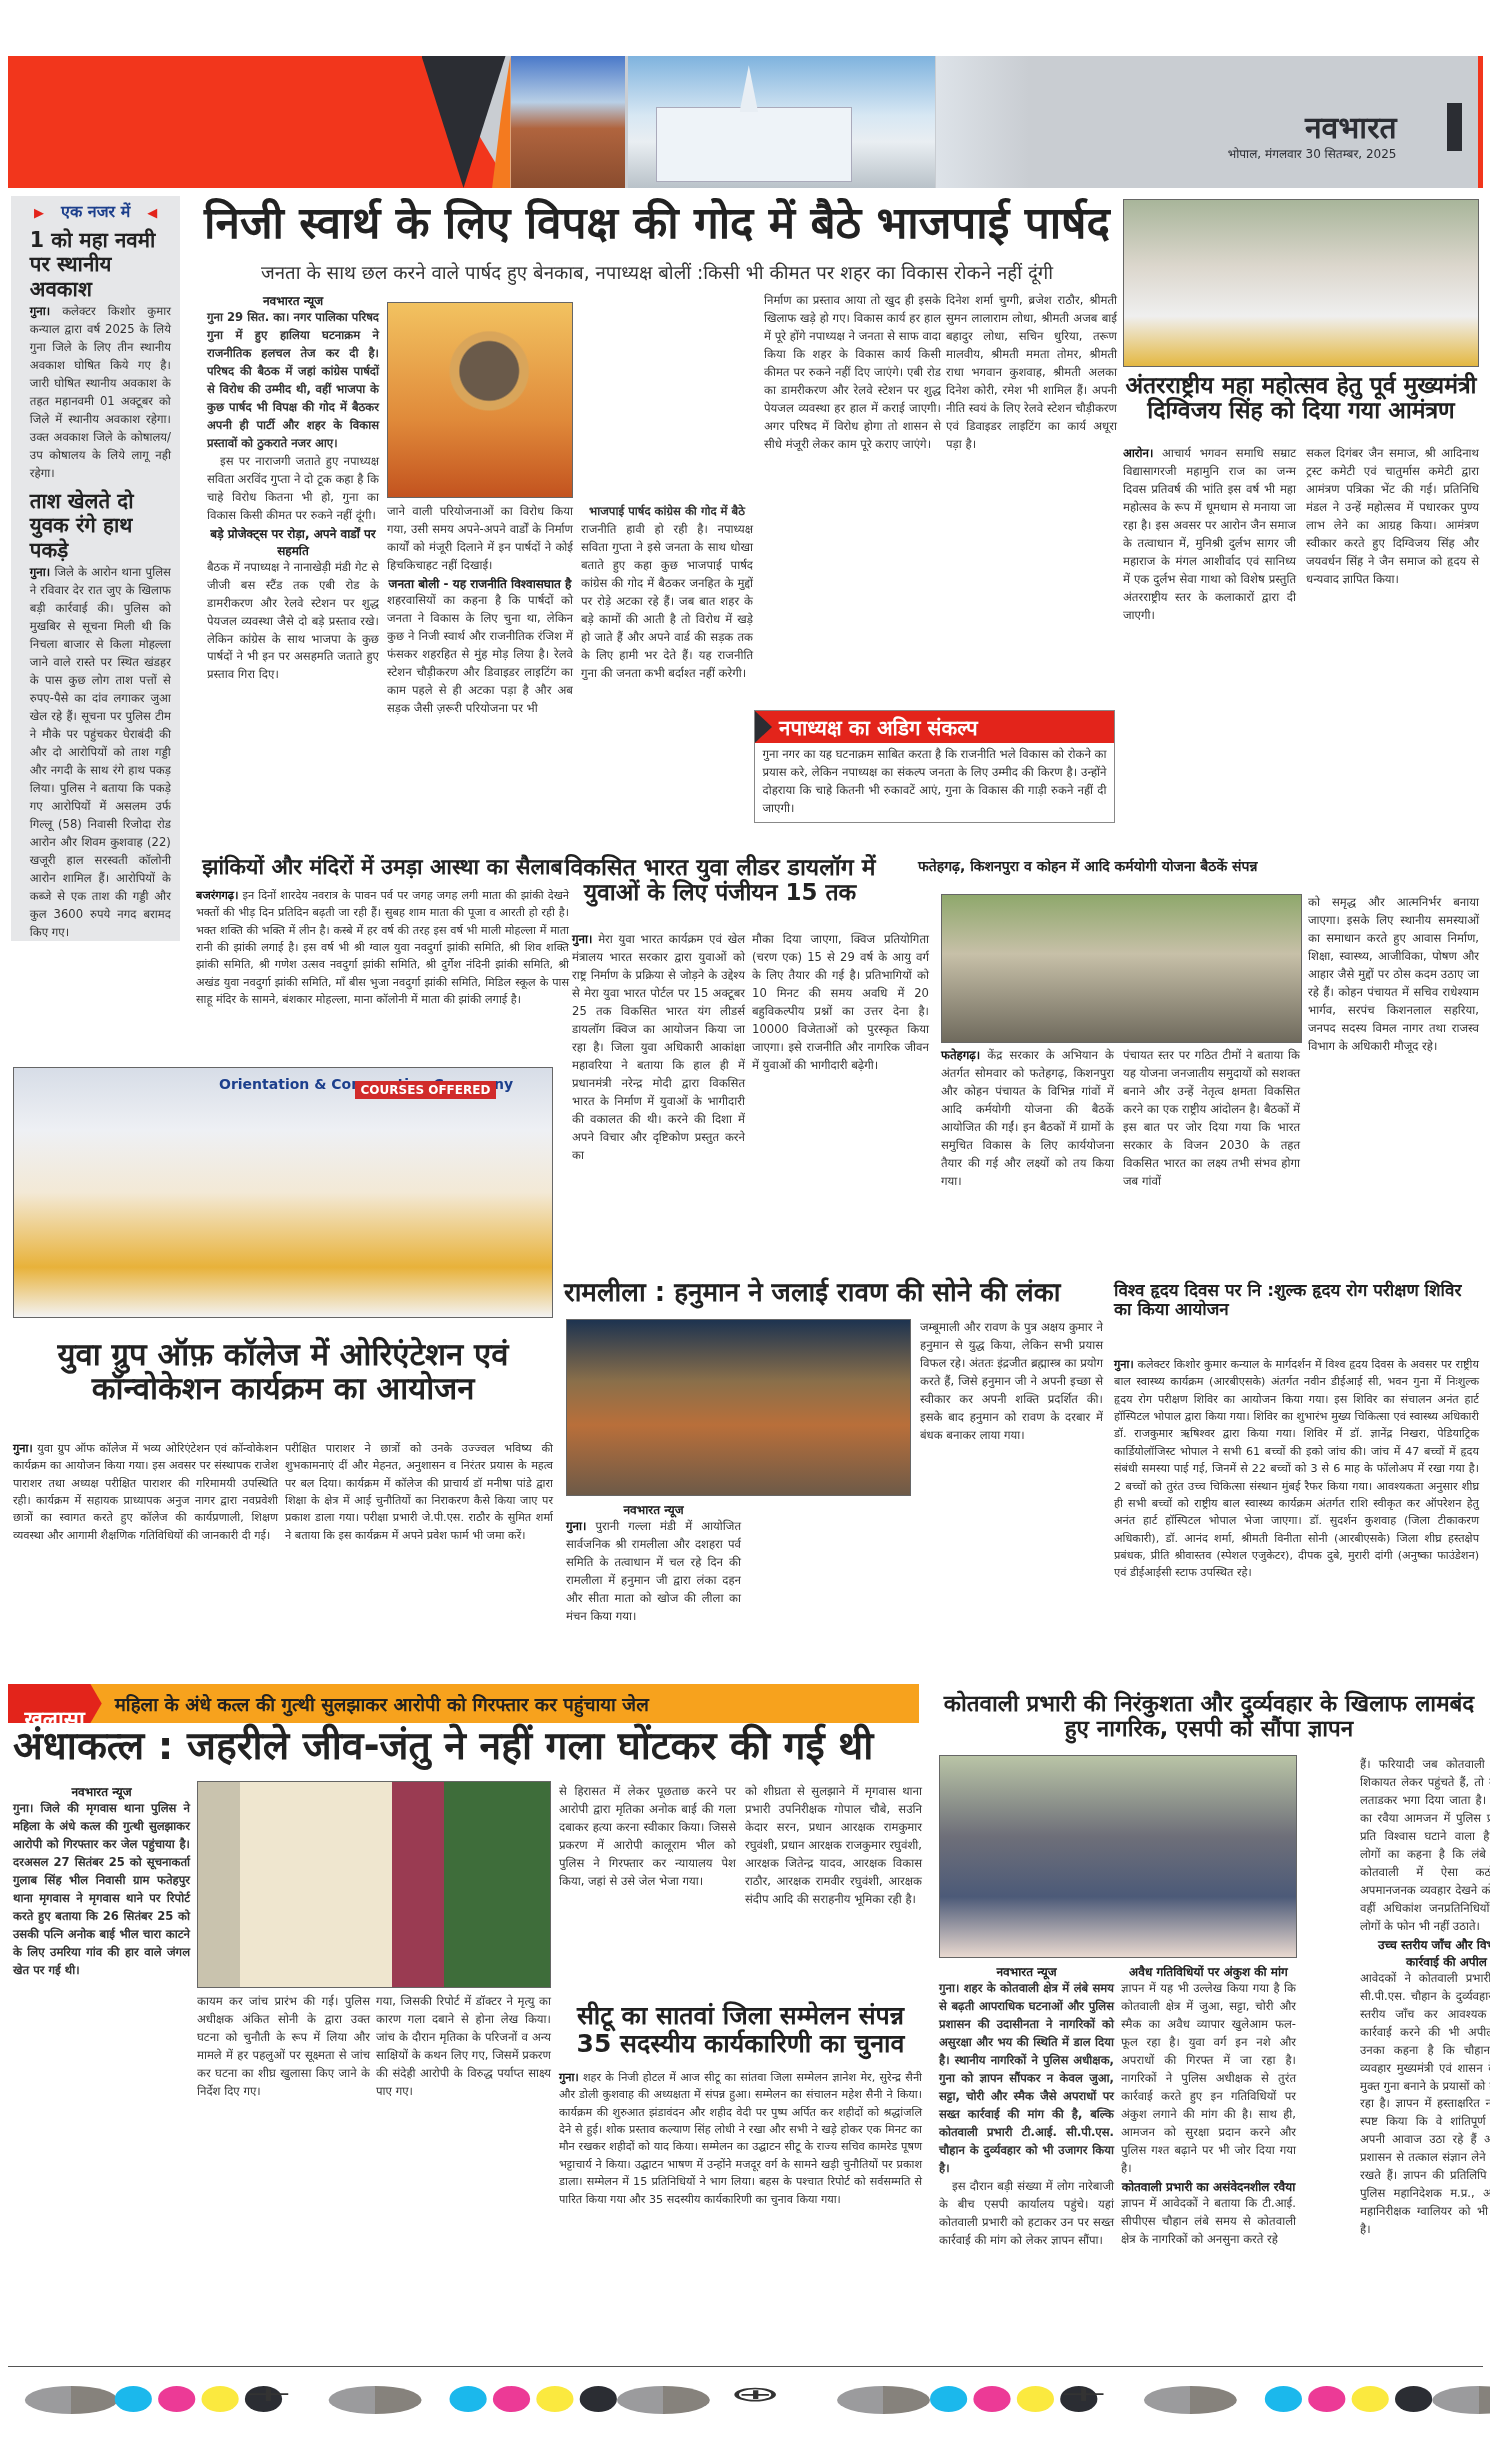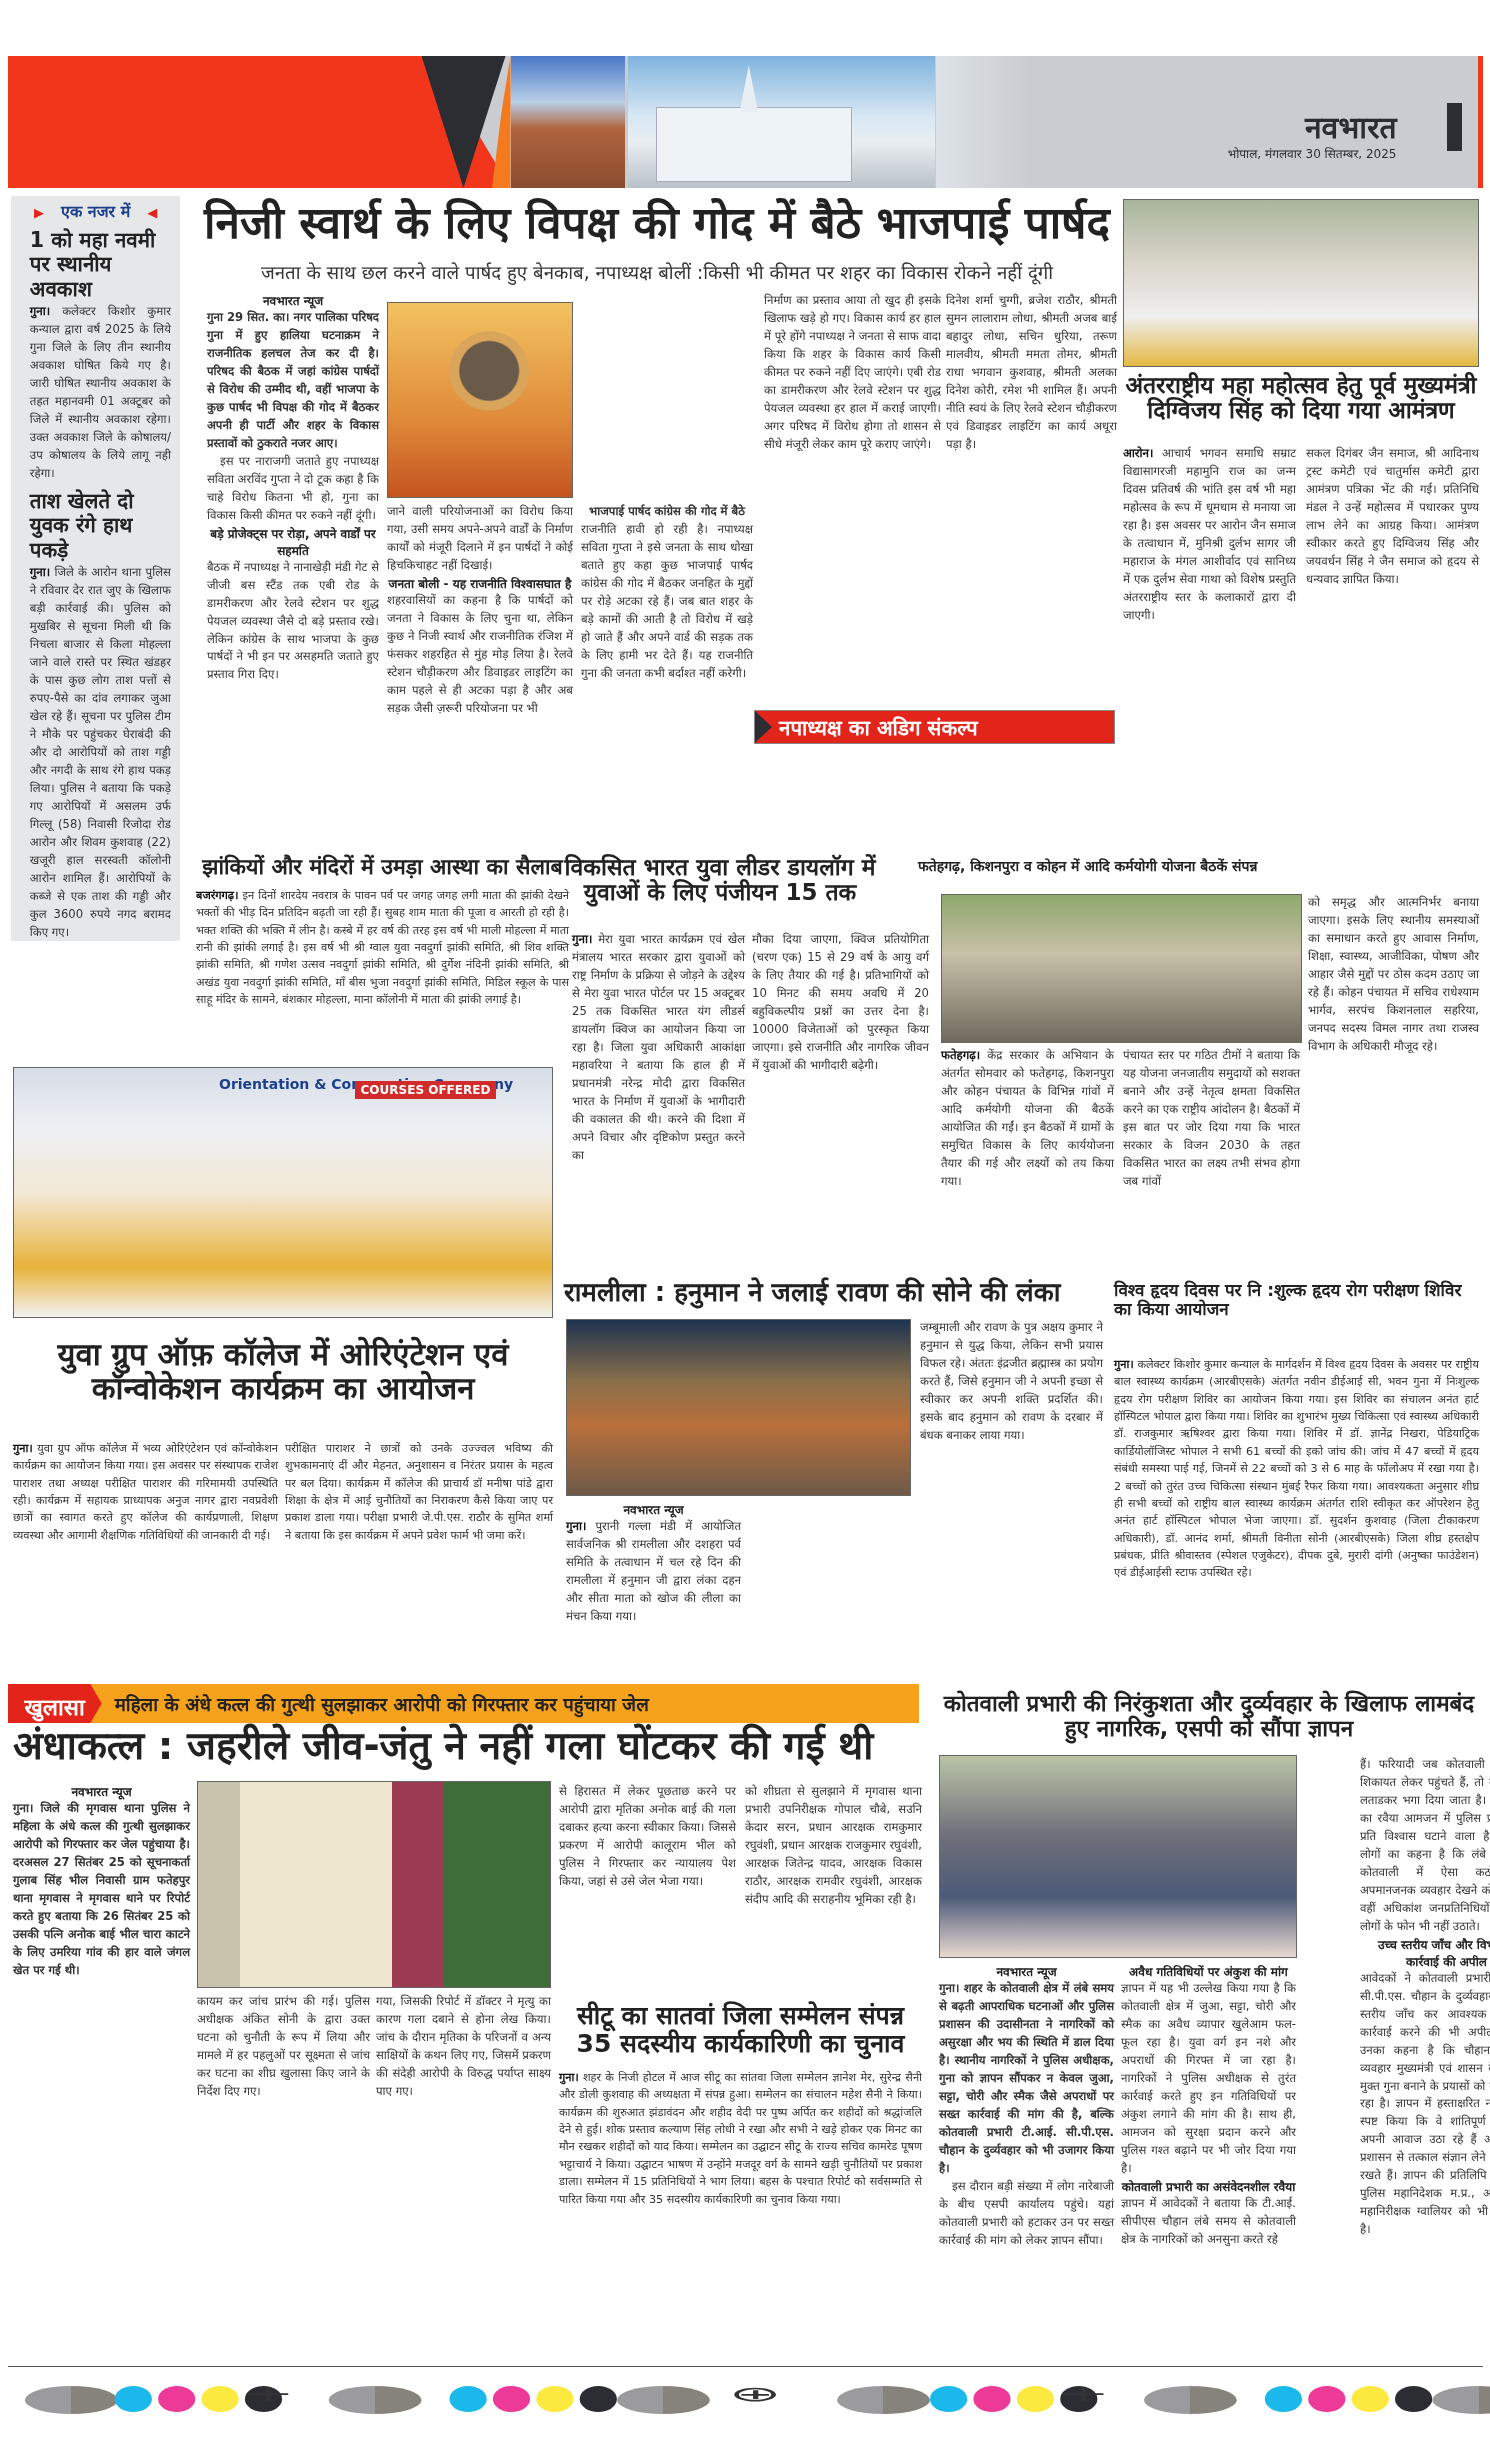--- a/index.html
+++ b/index.html
@@ -28,21 +28,21 @@
 .sidebar{left:11.2px;top:196px;width:169px;height:745px;background:#e6e7e9}
 .side-head{font-size:16px;color:#1c3f8c;font-weight:bold;text-align:center;padding-top:4px}
 .side-head .tri{color:#e3241b;font-size:13px;margin:0 17px}
 .side-title{font-size:20.5px;font-weight:bold;line-height:1.2;padding:5.6px 9.3px 0 18.6px}
 .side-body{padding:1.9px 9.3px 0 18.6px}
 .subhead{font-size:19.6px;color:#333;text-align:center}
 .byline{font-size:12px;font-weight:bold;text-align:center;color:#222}
 .box-red{background:#e3241b;color:#fff;font-weight:bold;font-size:20.5px;padding:1.9px 9.3px 1.9px 24px;position:relative}
 .box-red:before{content:"";position:absolute;left:0;top:0;width:17px;height:100%;background:#2b2d33;clip-path:polygon(0 0,100% 50%,0 100%)}
 .khulasa{background:#f7a21d;height:39px;display:flex;align-items:center}
-.khulasa .tag{background:#e3241b;color:#fff;font-weight:bold;font-size:22.4px;height:39px;line-height:39px;padding:4px 17px;clip-path:polygon(0 0,88% 0,100% 50%,88% 100%,0 100%)}
+.khulasa .tag{background:#e3241b;color:#fff;font-weight:bold;font-size:22.4px;height:39px;line-height:39px;padding:16px 17px;clip-path:polygon(0 0,88% 0,100% 50%,88% 100%,0 100%)}
 .khulasa .txt{font-size:18.6px;color:#222;margin-left:13px;font-weight:bold}
 .hr{background:#555;height:0.9px}
 .dots{display:flex;gap:1.9px;align-items:center}
 .dot{width:12px;height:26px;border-radius:50%}
 .gray-dot{width:30px;height:28px;border-radius:50%;background:linear-gradient(90deg,#9b9b9d 50%,#86827c 50%)}
 </style>
 </head>
 <body>
 
 <div class="abs regmark" style="left:1129px;top:67px">+</div>
@@ -90,20 +90,21 @@
   <div class="body">राजनीति हावी हो रही है। नपाध्यक्ष सविता गुप्ता ने इसे जनता के साथ धोखा बताते हुए कहा कुछ भाजपाई पार्षद कांग्रेस की गोद में बैठकर जनहित के मुद्दों पर रोड़े अटका रहे हैं। जब बात शहर के बड़े कामों की आती है तो विरोध में खड़े हो जाते हैं और अपने वार्ड की सड़क तक के लिए हामी भर देते हैं। यह राजनीति गुना की जनता कभी बर्दाश्त नहीं करेगी।</div>
 </div>
 <div class="col" style="left:764px;top:292px;width:177px">
   <div class="body">निर्माण का प्रस्ताव आया तो खुद ही इसके खिलाफ खड़े हो गए। विकास कार्य हर हाल में पूरे होंगे नपाध्यक्ष ने जनता से साफ वादा किया कि शहर के विकास कार्य किसी कीमत पर रुकने नहीं दिए जाएंगे। एबी रोड का डामरीकरण और रेलवे स्टेशन पर शुद्ध पेयजल व्यवस्था हर हाल में कराई जाएगी। अगर परिषद में विरोध होगा तो शासन से सीधे मंजूरी लेकर काम पूरे कराए जाएंगे।</div>
 </div>
 <div class="col" style="left:946px;top:292px;width:171px">
   <div class="body">दिनेश शर्मा चुग्गी, ब्रजेश राठौर, श्रीमती सुमन लालाराम लोधा, श्रीमती अजब बाई बहादुर लोधा, सचिन धुरिया, तरूण मालवीय, श्रीमती ममता तोमर, श्रीमती राधा भगवान कुशवाह, श्रीमती अलका दिनेश कोरी, रमेश भी शामिल हैं। अपनी नीति स्वयं के लिए रेलवे स्टेशन चौड़ीकरण एवं डिवाइडर लाइटिंग का कार्य अधूरा पड़ा है।</div>
 </div>
 <div class="abs" style="left:754px;top:710px;width:361px;border:0.9px solid #888;background:#fff">
   <div class="box-red">नपाध्यक्ष का अडिग संकल्प</div>
+  <div class="body" style="padding:3.7px 7.5px">गुना नगर का यह घटनाक्रम साबित करता है कि राजनीति भले विकास को रोकने का प्रयास करे, लेकिन नपाध्यक्ष का संकल्प जनता के लिए उम्मीद की किरण है। उन्होंने दोहराया कि चाहे कितनी भी रुकावटें आएं, गुना के विकास की गाड़ी रुकने नहीं दी जाएगी।</div>
 </div>
 
 <div class="abs photo" style="left:1123px;top:199px;width:356px;height:168px;background:linear-gradient(180deg,#a8b59a 0%,#dcd7cd 40%,#efefef 70%,#e4b842 100%)"></div>
 <div class="abs h1" style="left:1123px;top:373px;width:356px;font-size:23px;text-align:center">अंतरराष्ट्रीय महा महोत्सव हेतु पूर्व मुख्यमंत्री दिग्विजय सिंह को दिया गया आमंत्रण</div>
 <div class="col" style="left:1123px;top:445px;width:173px">
   <div class="body"><b>आरोन।</b> <span>आचार्य भगवन समाधि सम्राट विद्यासागरजी महामुनि राज का जन्म दिवस प्रतिवर्ष की भांति इस वर्ष भी महा महोत्सव के रूप में धूमधाम से मनाया जा रहा है। इस अवसर पर आरोन जैन समाज के तत्वाधान में, मुनिश्री दुर्लभ सागर जी महाराज के मंगल आशीर्वाद एवं सानिध्य में एक दुर्लभ सेवा गाथा को विशेष प्रस्तुति अंतरराष्ट्रीय स्तर के कलाकारों द्वारा दी जाएगी।</span></div>
 </div>
 <div class="col" style="left:1306px;top:445px;width:173px">
   <div class="body">सकल दिगंबर जैन समाज, श्री आदिनाथ ट्रस्ट कमेटी एवं चातुर्मास कमेटी द्वारा आमंत्रण पत्रिका भेंट की गई। प्रतिनिधि मंडल ने उन्हें महोत्सव में पधारकर पुण्य लाभ लेने का आग्रह किया। आमंत्रण स्वीकार करते हुए दिग्विजय सिंह और जयवर्धन सिंह ने जैन समाज को हृदय से धन्यवाद ज्ञापित किया।</div>
 </div>

